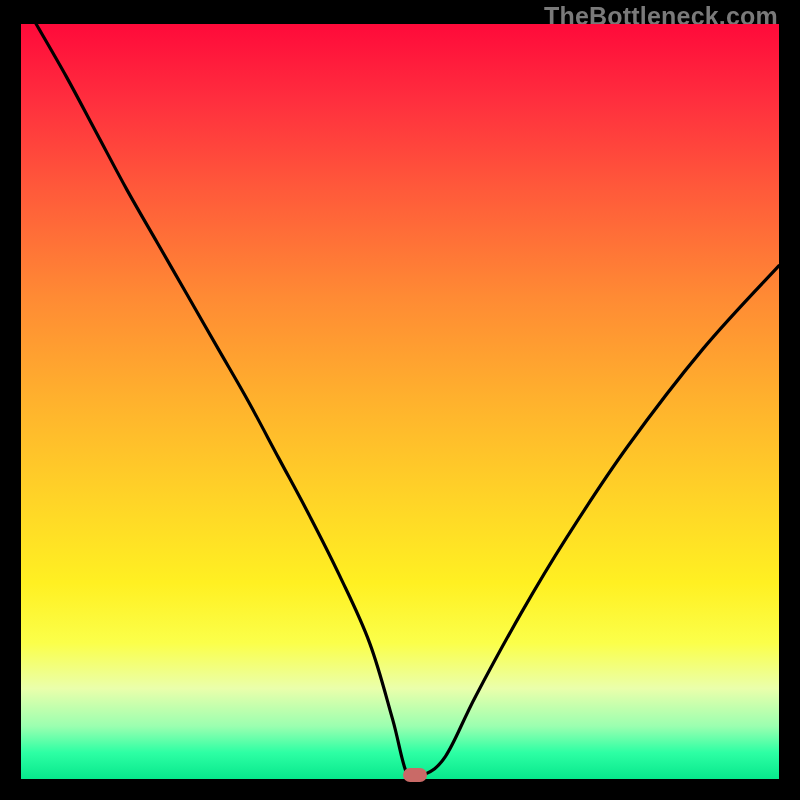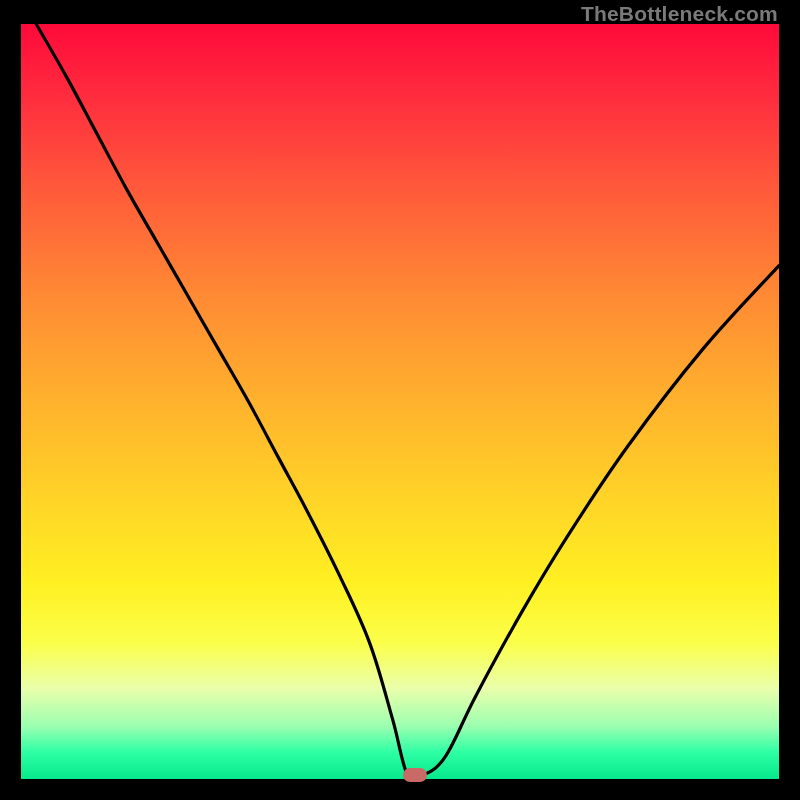--- a/index.html
+++ b/index.html
@@ -39,21 +39,21 @@
       #9bffb0 93%,
       #2dffa4 96.5%,
       #07e88c 100%
     );
   }
   .watermark {
     position: absolute;
     top: 2px;
     right: 22px;
     color: #7a7a7a;
-    font-size: 21px;
+    font-size: 25px;
     font-weight: 600;
     letter-spacing: 0.2px;
     user-select: none;
   }
   svg.curve {
     position: absolute;
     left: 0;
     top: 0;
     width: 758px;
     height: 755px;

